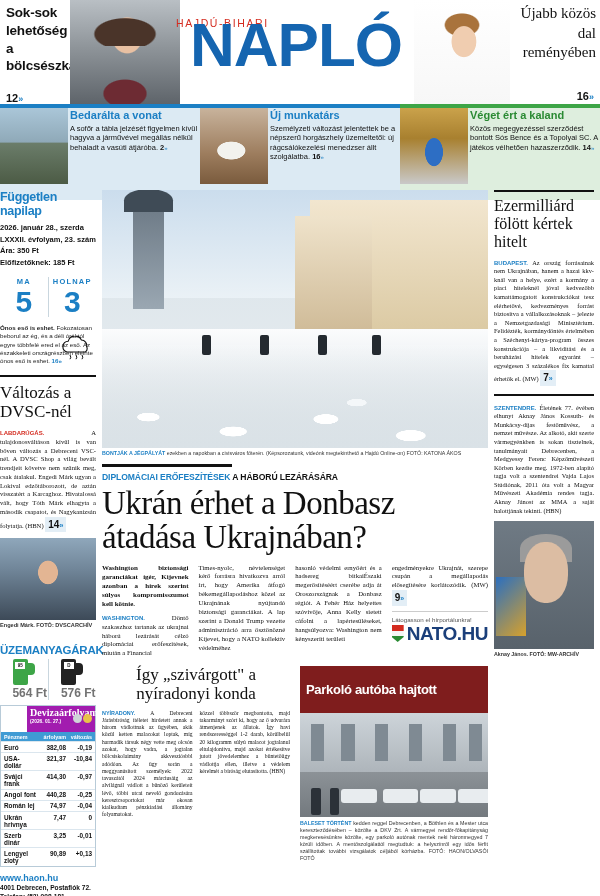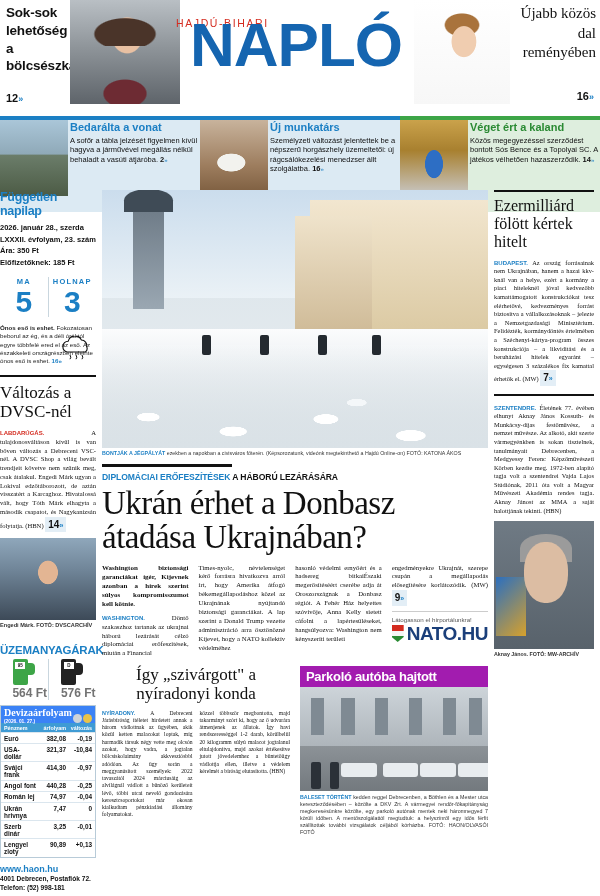--- a/index.html
+++ b/index.html
@@ -53,21 +53,21 @@
   }
   .promo-right-txt {
     position:absolute; left:512px; top:4px; width:84px; text-align:right;
     font-family:"Liberation Serif", serif; font-size:15px; line-height:1.3; color:#111;
   }
   .promo-right-page { position:absolute; right:6px; top:90px; font-weight:bold; font-size:11px; color:#111; }
   .promo-right-page .arr { color:#1b7fc4; font-size:9px; }
 
   
   .teaserbar { position:absolute; left:0; top:104px; width:600px; height:80px; }
-  .teaser { position:absolute; top:12px; height:96px; overflow:hidden; }
+  .teaser { position:absolute; top:0; height:96px; overflow:hidden; }
   .teaser .bar { position:absolute; left:0; top:0; height:4px; width:100%; }
   .teaser .thumb { position:absolute; left:0; top:4px; width:68px; height:76px; }
   .teaser .tbody { position:absolute; left:70px; top:6px; right:2px; }
   .teaser h3 { font-size:11px; font-weight:bold; line-height:1.05; margin-bottom:2px; }
   .teaser p { font-size:7.5px; line-height:1.28; color:#111; }
   .teaser p .pg { font-weight:bold; }
   .teaser p .arr { color:#1b7fc4; font-size:6px; }
 
   #teaser-0 { left:0; width:200px; background:#dceaf3; }
   #teaser-0 .bar { background:#1b7fc4; }
@@ -127,21 +127,21 @@
   .fuel-cell { flex:1; text-align:center; }
   .fuel-cell + .fuel-cell { border-left:1px solid #c9d6de; }
   .pump { width:22px; height:26px; margin:0 auto 1px; position:relative; }
   .pump .body { position:absolute; left:0; top:0; width:15px; height:26px; border-radius:2px; }
   .pump .disp { position:absolute; left:2.5px; top:3px; width:10px; height:7px; background:#fff; }
   .pump .disp span { display:block; font-size:4.5px; font-weight:bold; text-align:center; line-height:7px; color:#111; }
   .pump .noz { position:absolute; left:15px; top:4px; width:7px; height:12px; border-radius:0 4px 4px 0; }
   .fuel-price { font-weight:bold; font-size:12px; color:#737373;padding-left:12px; }
 
   .fx { margin-top:5px; border:1px solid #b8cbd8; }
-  .fx-head { background:#3b82f6; color:#fff; padding:2px 3px; position:relative; height:17px; }
+  .fx-head { background:#a21caf; color:#fff; padding:2px 3px; position:relative; height:26px;margin-left:26px; }
   .fx-head .t { font-family:"Liberation Serif",serif; font-weight:bold; font-size:10px; line-height:1.05; }
   .fx-head .d { font-size:4.8px; font-weight:bold; }
   .fx-head .coins { position:absolute; right:3px; top:3px; }
   .fx-head .coins i { display:inline-block; width:9px; height:9px; border-radius:50%; margin-left:1px; }
   .fx-sub { background:#3f9bd4; color:#fff; display:flex; font-size:5.4px; font-weight:bold; padding:1.5px 3px; }
   .fx-sub .c1 { flex:1; } .fx-sub .c2 { width:30px; text-align:right; } .fx-sub .c3 { width:26px; text-align:right; }
   .fx-row { display:flex; font-size:6.4px; font-weight:bold; padding:1.6px 3px; border-top:1px solid #dbe6ee; color:#111; }
   .fx-row .c1 { flex:1; } .fx-row .c2 { width:30px; text-align:right; } .fx-row .c3 { width:26px; text-align:right; }
 
   .sb-foot { margin-top:6px; }
@@ -194,21 +194,21 @@
               clip-path: polygon(0 0, 100% 0, 100% 70%, 50% 100%, 0 70%); }
 
   .bottom2 { display:flex; gap:10px; margin-top:8px; }
   .b-left { width:188px; }
   .b-right { width:188px; }
   .head2 { font-family:"Liberation Serif",serif; font-size:17px; line-height:1.1; color:#111; text-align:center; }
   .cols2 { display:flex; gap:7px; margin-top:6px; }
   .cols2 .c { flex:1; font-family:"Liberation Serif",serif; font-size:5.6px; line-height:1.3; text-align:justify; color:#111; }
   .cols2 .c .loc { color:#1b7fc4; font-weight:bold; font-family:"Liberation Sans",sans-serif; font-size:5.4px; }
 
-  .banner2 { background:#a21caf; color:#fff; font-weight:bold; font-size:13px; padding:3px 6px; letter-spacing:-0.3px; }
+  .banner2 { background:#7f1d1d; color:#fff; font-weight:bold; font-size:13px; padding:16px 6px; letter-spacing:-0.3px; }
   .b-photo { width:188px; height:104px; position:relative; overflow:hidden;
     background:linear-gradient(180deg,#c6ced4 0%,#aeb7bd 52%,#8e9499 53%,#73797e 100%); }
   .b-photo .bld{position:absolute;left:0;top:0;width:100%;height:56%;background:linear-gradient(180deg,#cdd4d9,#aeb5bb);}
   .b-photo .win{position:absolute;top:10%;height:36%;width:7%;background:#7f8a93;}
   .b-photo .car{position:absolute;bottom:14%;height:13%;width:19%;background:#e8ecef;border-radius:3px;}
   .b-photo .ped{position:absolute;bottom:2%;height:26%;width:5%;background:#2b3138;border-radius:2px;}
   .b-cap { font-size:5.3px; line-height:1.32; color:#333; margin-top:3px; text-align:justify; }
   .b-cap .lead { color:#1b7fc4; font-weight:bold; }
 
   

